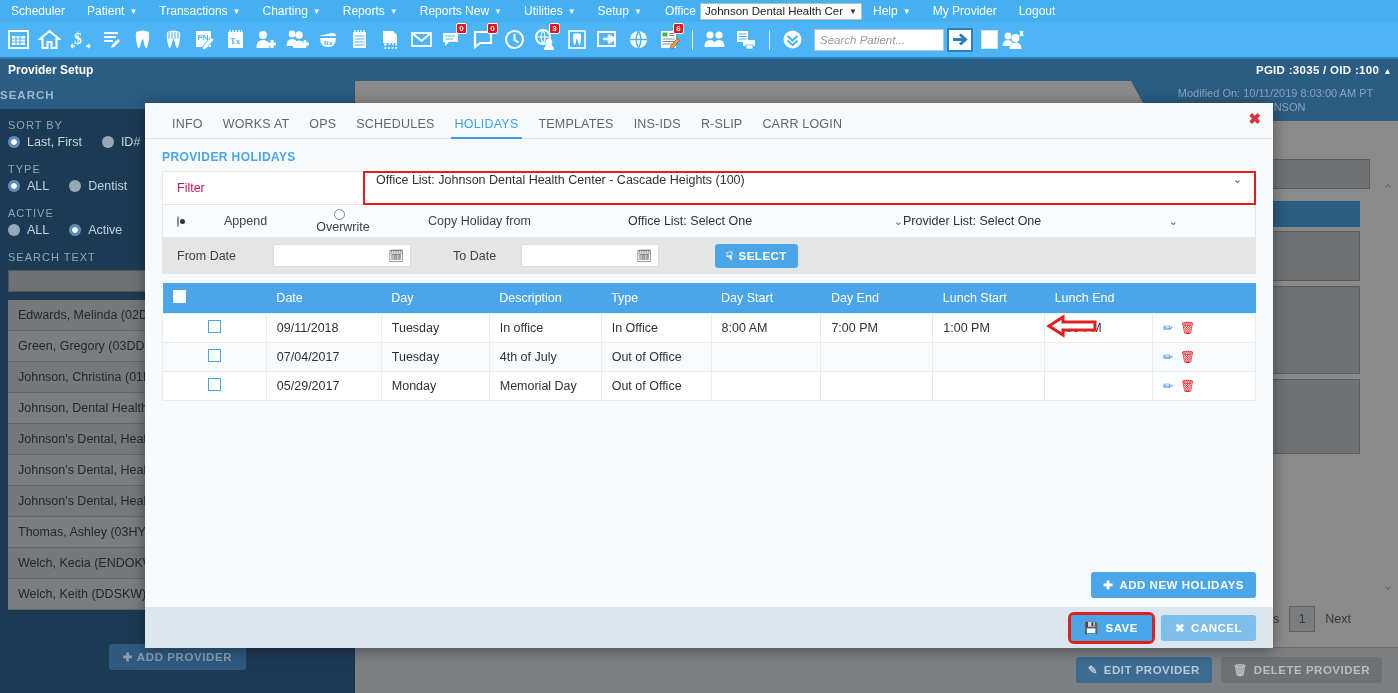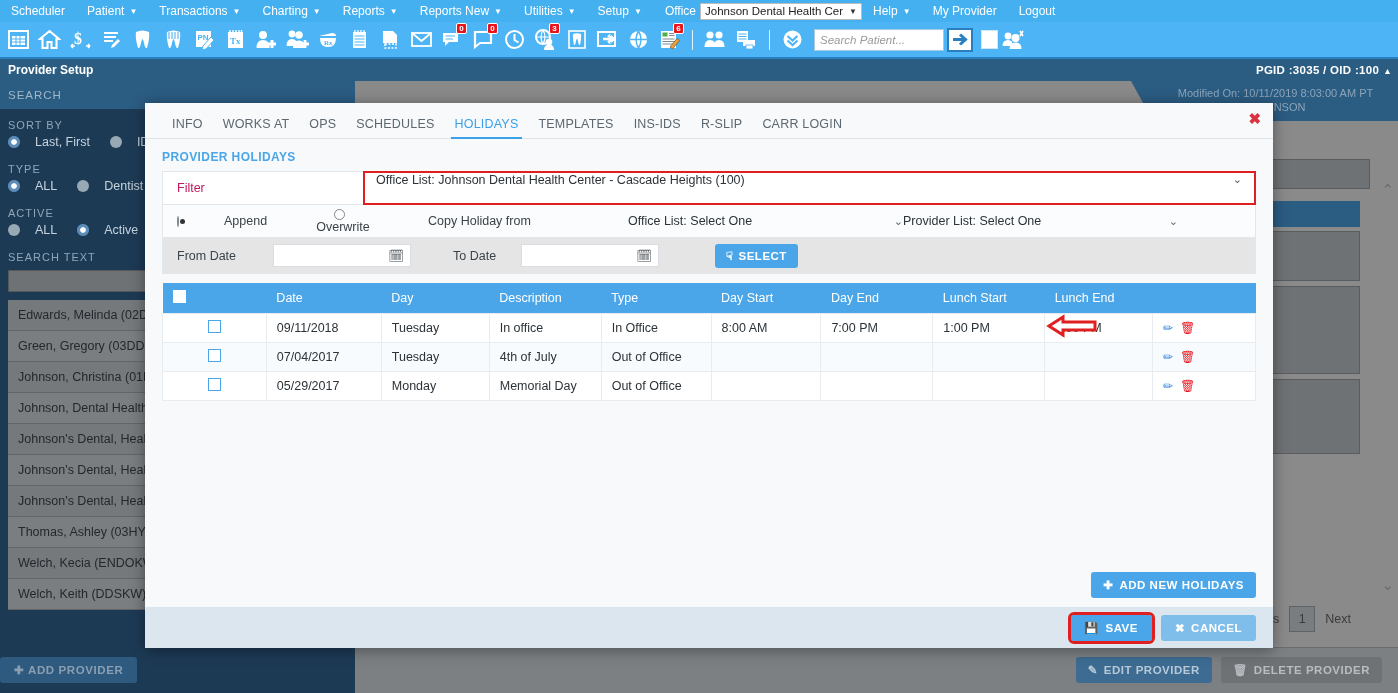--- a/index.html
+++ b/index.html
@@ -70,45 +70,45 @@
   .pgid { font-size: 11.5px; letter-spacing: .3px; }
   .pgid .pcaret { font-size:9px; margin-left:6px; }
 
   
   .sidebar {
     position: absolute; top: 81px; left: 0; width: 355px; height: 612px;
     background: #1d3a55;
   }
   .sb-search-hdr {
     height: 28px; background: #2b5c82; color: #9fb8cc; font-size: 11.5px;
-    letter-spacing: 1px; display: flex; align-items: center; padding-left: 8px;
+    letter-spacing: 1px; display: flex; align-items: center;  font-weight: bold;
   }
   .sb-sec-label {
     color: #8fa6ba; font-size: 11px; letter-spacing: 1px; padding: 10px 0 4px 8px;
   }
   .radio-row { display: flex; align-items: center; padding-left: 8px; padding-bottom: 4px;}
-  .radio-opt { display: flex; align-items: center; margin-right: 20px; color: #c5d3de; font-size: 12.5px; gap: 8px;}
+  .radio-opt { display: flex; align-items: center; margin-right: 20px; color: #c5d3de; font-size: 12.5px;}
   .rdo {
     width: 12px; height: 12px; border-radius: 50%; background: #98a9b6;
     margin-right: 7px; display:inline-block; position: relative;
   }
   .rdo.on { background: #ffffff; border: 3px solid #3d6f9c; }
   .rdo.on::after{ content:''; position:absolute; inset:-3px; border-radius:50%; border:3px solid #5c8db8; }
   .sb-input {
     margin: 3px 8px 0 8px; height: 22px; background: #6f7275; border: 1px solid #55585b;
   }
   .provider-list { margin-top: 8px; }
   .plist-item {
     height: 30.5px; background: #76797c; color: #23282c; font-size: 12.5px;
     display: flex; align-items: center; padding-left: 10px;
     border-bottom: 1px solid #636669; margin: 0 8px 0.5px 8px;
     white-space: nowrap; overflow: hidden;
   }
   .plist-item.alt { background: #7b7e81; }
-  .add-provider-wrap { position:absolute; bottom: 10px; left:0; width:355px; display:flex; justify-content:flex-start;}
+  .add-provider-wrap { position:absolute; bottom: 23px; left:0; width:355px; display:flex; justify-content:center;}
   .btn-add-provider {
     background: #2f5a80; color: #8b9fb0; font-size: 11.5px; font-weight: bold;
     padding: 6px 14px; border-radius: 3px; letter-spacing: .6px;
   }
 
   
   .bgcontent { position: absolute; top: 81px; left: 355px; width: 1043px; height: 612px; background:#8a8a8a; }
   .modifiedbar {
     position:absolute; top:0; left:0; width: 1043px; height: 40px;
   }

